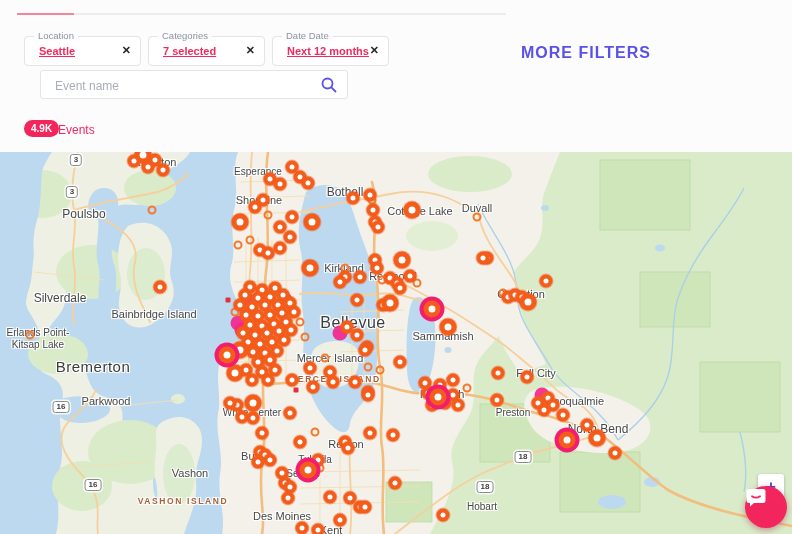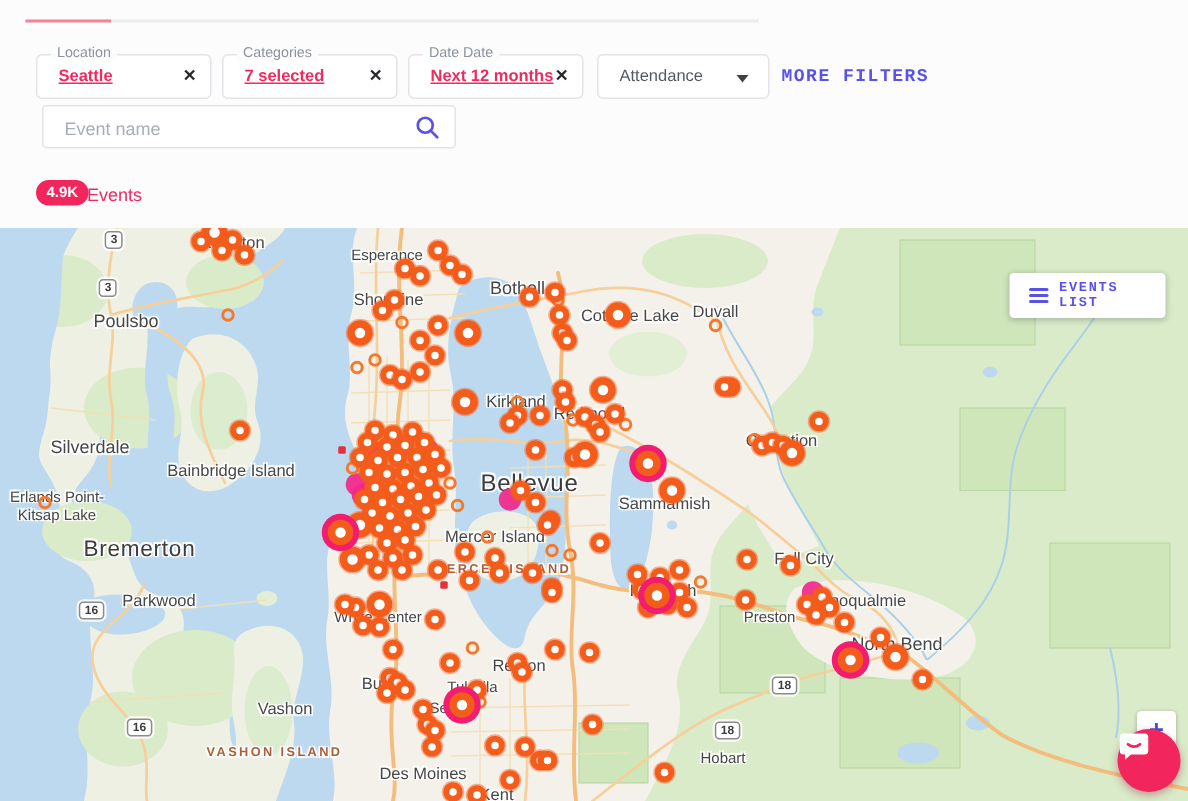--- a/index.html
+++ b/index.html
@@ -13,23 +13,23 @@
   .filterbox .flabel{position:absolute;top:-7px;left:9px;background:#fcfcfd;padding:0 4px;
     font-size:9.5px;color:#8d939c;}
   .filterbox .fvalue{position:absolute;left:14px;top:8px;font-size:11px;font-weight:700;color:#f2295d;text-decoration:underline;}
   .filterbox .fclear{position:absolute;right:9px;top:7px;font-size:11px;color:#26282c;cursor:pointer;
     font-weight:700;}
   .attendance{position:absolute;left:398px;top:36px;width:115px;height:30px;background:#fff;
     border:1px solid #e3e3e8;border-radius:4px;box-sizing:border-box;}
   .attendance .atext{position:absolute;left:14px;top:8px;font-size:11px;color:#555a61;}
   .attendance .caret{position:absolute;right:13px;top:13px;width:0;height:0;
     border-left:4px solid transparent;border-right:4px solid transparent;border-top:5px solid #3d4147;}
-  .morefilters{position:absolute;left:521px;top:44px;font-family:Liberation Mono, monospace;
-    font-size:12px;font-weight:700;letter-spacing:1px;color:#5a51e8;cursor:pointer;}
-  .searchbox{position:absolute;left:28px;top:70px;width:276px;height:29px;background:#fff;
+  .morefilters{position:absolute;left:521px;top:44px;font-family:Liberation Sans, sans-serif;
+    font-size:16px;font-weight:700;letter-spacing:1px;color:#5a51e8;cursor:pointer;}
+  .searchbox{position:absolute;left:40px;top:70px;width:308px;height:29px;background:#fff;
     border:1px solid #e3e3e8;border-radius:3px;box-sizing:border-box;}
   .searchbox input{position:absolute;left:12px;top:4px;width:230px;height:19px;border:none;outline:none;
     font-size:12px;color:#3c4046;background:transparent;font-family:"Liberation Sans",sans-serif;}
   .searchbox input::placeholder{color:#a8aeb6;}
   .searchicon{position:absolute;right:9px;top:5px;}
   .count-badge{position:absolute;left:24px;top:120px;background:#f2255c;color:#fff;font-size:10px;
     font-weight:700;border-radius:9px;padding:3px 7px;}
   .count-label{position:absolute;left:58px;top:123px;color:#f2295d;font-size:12px;}
   .tabs{position:absolute;left:292px;top:114px;width:211px;height:27px;background:#f2f2f5;
     border-radius:4px;display:flex;align-items:center;}
@@ -92,24 +92,20 @@
     <span class="flabel">Categories</span>
     <span class="fvalue">7 selected</span>
     <span class="fclear">✕</span>
   </div>
   <div class="filterbox" style="left:272px;width:117px;">
     <span class="flabel">Date Date</span>
     <span class="fvalue">Next 12 months</span>
     <span class="fclear">✕</span>
   </div>
 
-  <div class="attendance">
-    <span class="atext">Attendance</span>
-    <span class="caret"></span>
-  </div>
 
   <span class="morefilters">MORE FILTERS</span>
 
   <div class="searchbox">
     <input type="text" placeholder="Event name" style="">
     <span class="searchicon">
       <svg width="18" height="18" viewBox="0 0 18 18">
         <circle cx="7.5" cy="7.5" r="5" fill="none" stroke="#5a51e8" stroke-width="1.8"></circle>
         <line x1="11.4" y1="11.4" x2="15.5" y2="15.5" stroke="#5a51e8" stroke-width="1.8" stroke-linecap="round"></line>
       </svg>
@@ -483,28 +479,20 @@
       <div class="maplabel" style="left: 190px; top: 321px; font-size: 11px;">Vashon</div>
       <div class="maplabel caps" style="left: 183px; top: 349px; font-size: 8.5px;">VASHON ISLAND</div>
       <div class="shield" style="left: 76px; top: 8px;">3</div>
       <div class="shield" style="left: 72px; top: 40px;">3</div>
       <div class="shield" style="left: 61px; top: 255px;">16</div>
       <div class="shield" style="left: 93px; top: 333px;">16</div>
       <div class="shield" style="left: 523px; top: 305px;">18</div>
       <div class="shield" style="left: 485px; top: 335px;">18</div>
     </div>
 
-  <div class="eventslist">
-    <span class="hamb">
-        <i></i>
-        <i></i>
-        <i></i>
-      </span>
-    <span>EVENTS LIST</span>
-  </div>
 
   <div class="zoomctl">
     <span>+</span>
   </div>
 
   <div class="chatbtn">
     <svg width="22" height="22" viewBox="0 0 22 22">
       <path d="M4,3 h14 a2.5,2.5 0 0 1 2.5,2.5 v9 a2.5,2.5 0 0 1 -2.5,2.5 h-9 l-4,3.5 v-3.5 h-1 a2.5,2.5 0 0 1 -2.5,-2.5 v-9 A2.5,2.5 0 0 1 4,3 Z" fill="#ffffff"></path>
       <path d="M7,10.2 q4,3 8,0" fill="none" stroke="#f2255c" stroke-width="1.8" stroke-linecap="round"></path>
     </svg>

